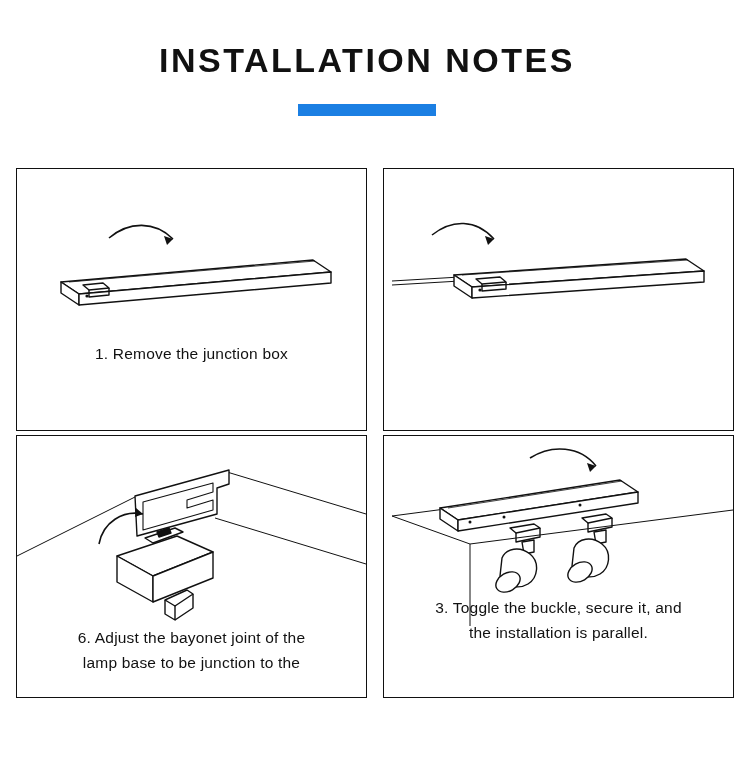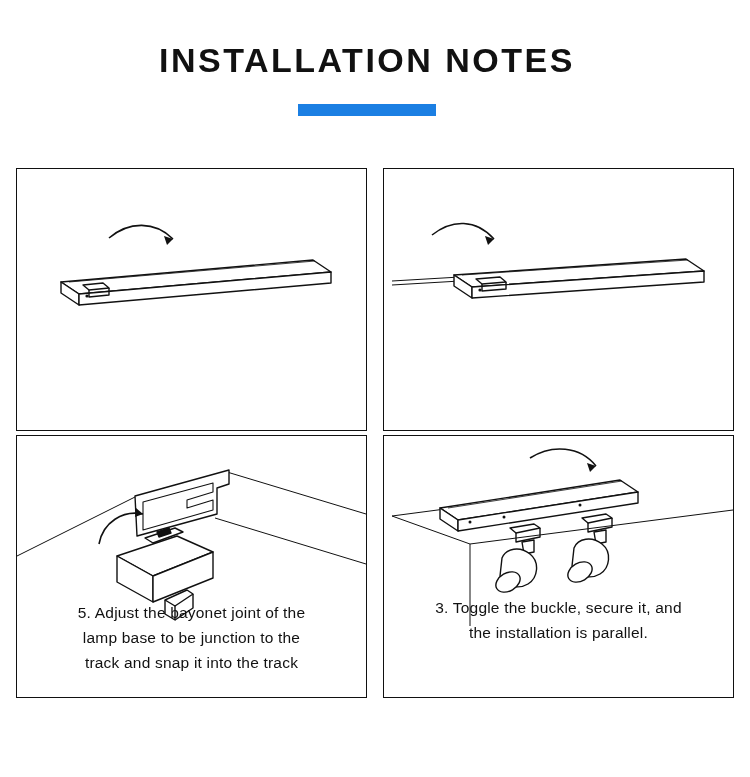--- a/index.html
+++ b/index.html
@@ -116,20 +116,23 @@
 
             <path d="M52 113 L298 92" stroke-width="0.8"></path>
 
             <path d="M66 116 L86 114 L92 119 L72 121 Z" fill="#ffffff"></path>
             <path d="M72 121 L72 128 L92 126 L92 119"></path>
 
             <circle cx="70" cy="127" r="1.6" fill="#111" stroke="none"></circle>
           </g>
         </svg>
       </div>
+      <div class="caption caption-1">
+        <span class="cap-line">1. Remove the junction box</span>
+      </div>
     </div>
 
     <div class="panel">
       <div class="panel-art">
         <svg width="349" height="183" viewBox="0 0 349 183" xmlns="http://www.w3.org/2000/svg">
           <g fill="none" stroke="#111" stroke-width="1.4" stroke-linejoin="round">
 
             <path d="M48 66 C68 50 92 50 110 70" stroke-width="1.6"></path>
             <path d="M110 70 l-9 -3 l3 9 z" fill="#111" stroke="none"></path>
 
@@ -171,23 +174,22 @@
             <path d="M100 120 L100 146 L136 166 L136 140 Z" fill="#ffffff"></path>
             <path d="M136 140 L196 116 L196 142 L136 166 Z" fill="#ffffff"></path>
 
             <path d="M148 164 L170 154 L176 158 L158 170 Z" fill="#ffffff"></path>
             <path d="M148 164 L148 178 L158 184 L158 170"></path>
             <path d="M158 184 L176 172 L176 158"></path>
           </g>
         </svg>
       </div>
       <div class="caption caption-3">
-        <span class="cap-line">5. Adjust the bayonet joint of the</span>
+        <span class="cap-line">6. Adjust the bayonet joint of the</span>
         <span class="cap-line">lamp base to be junction to the</span>
-        <span class="cap-line">track and snap it into the track</span>
       </div>
     </div>
 
     <div class="panel">
       <div class="panel-art">
         <svg width="349" height="200" viewBox="0 0 349 200" xmlns="http://www.w3.org/2000/svg">
           <g fill="none" stroke="#111" stroke-width="1.4" stroke-linejoin="round">
 
             <path d="M146 22 C168 8 196 10 212 30" stroke-width="1.6"></path>
             <path d="M212 30 l-9 -3 l3 9 z" fill="#111" stroke="none"></path>

